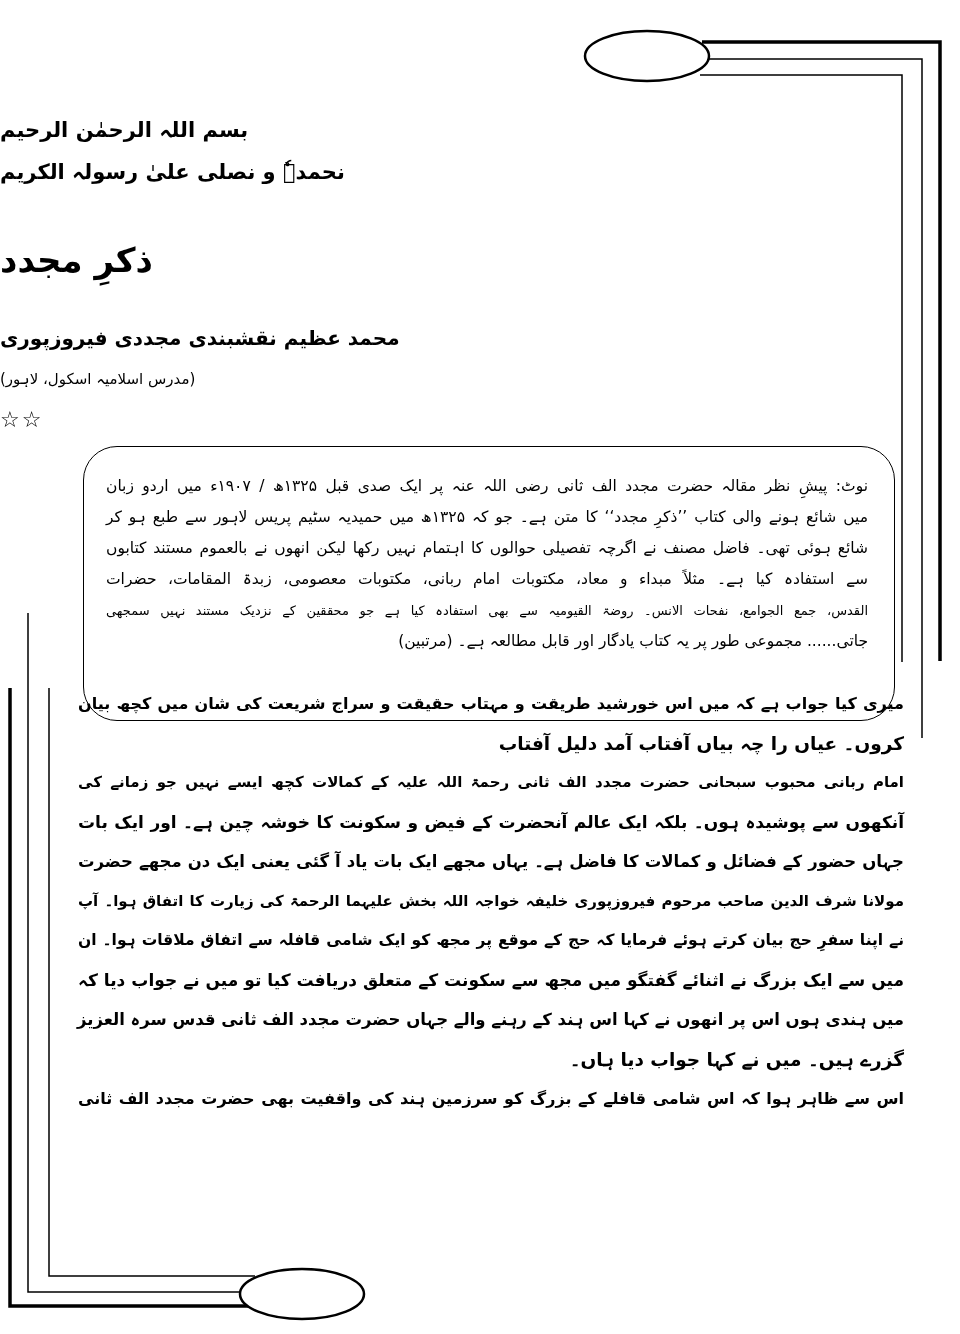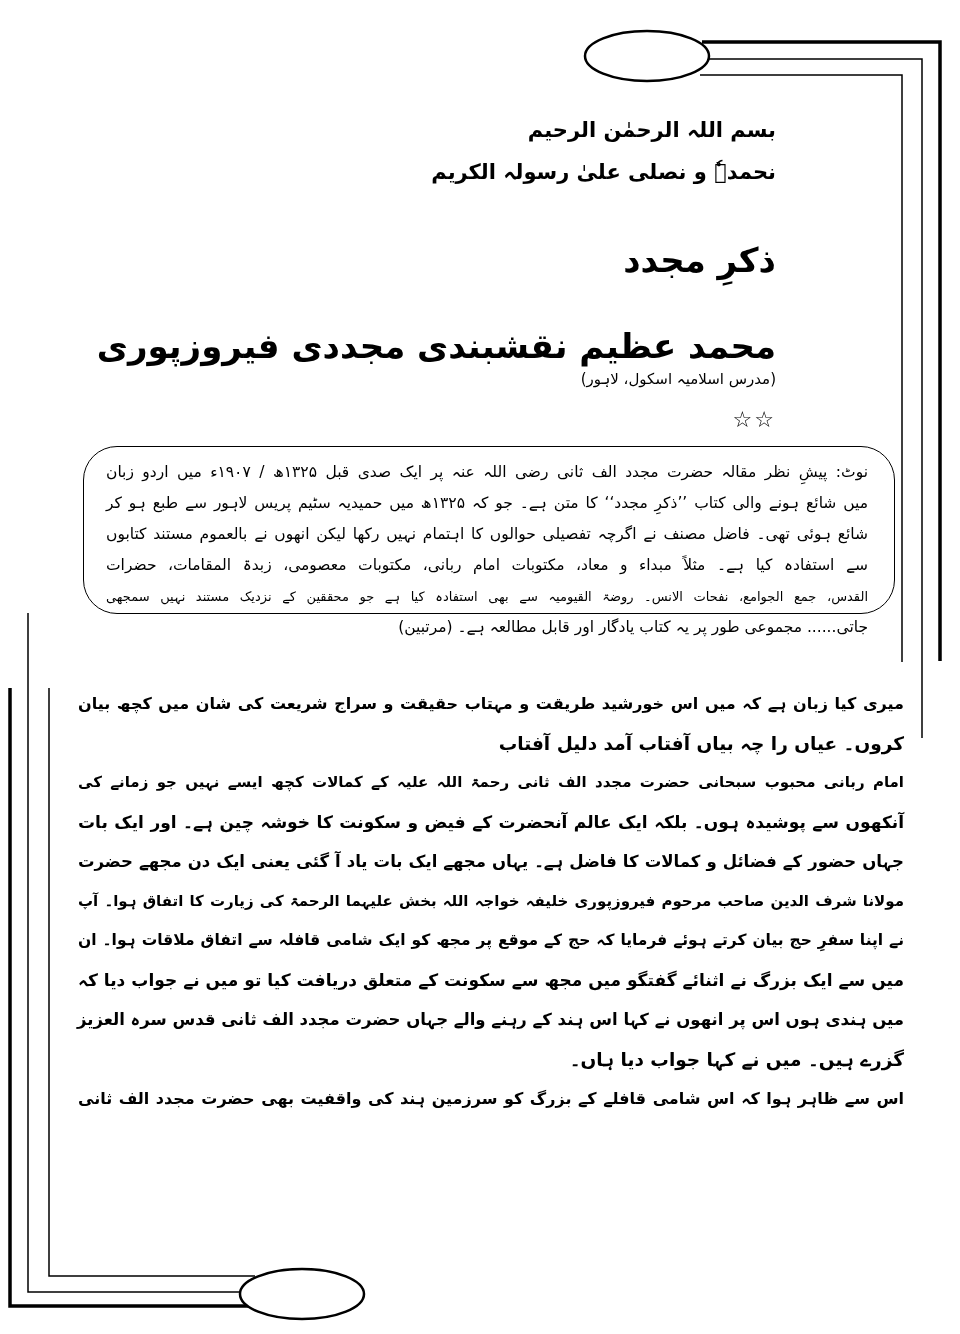--- a/index.html
+++ b/index.html
@@ -1,26 +1,26 @@
 <!DOCTYPE html>
 <html><head>
 <meta charset="utf-8">
 <style>
   html, body { margin: 0; padding: 0; background: #ffffff; }
   body { width: 960px; height: 1334px; position: relative; overflow: hidden; font-family: "DejaVu Sans", sans-serif; color: #000; }
   .border-svg { position: absolute; left: 0; top: 0; width: 960px; height: 1334px; pointer-events: none; }
   .urdu { direction: rtl; unicode-bidi: embed; font-family: "DejaVu Sans", sans-serif; }
-  .center-block { position: absolute; left: 0; width: 776px; text-align: right; }
+  .center-block { position: absolute; left: 0; width: 776px; text-align: left; }
   .bismillah { top: 118px; font-size: 21px; font-weight: bold; }
   .hamd { top: 160px; font-size: 21px; font-weight: bold; }
   .title { top: 240px; font-size: 34px; font-weight: bold; }
-  .author { top: 326px; font-size: 34px; font-weight: bold; }
+  .author { top: 326px; font-size: 20px; font-weight: bold; }
   .affil { top: 370px; font-size: 15px; }
   .stars { top: 407px; font-size: 22px; letter-spacing: 2px; }
-  .note-box { position: absolute; left: 83px; top: 446px; width: 812px; height: 168px; border: 1.5px solid #000; border-radius: 34px; box-sizing: border-box; padding: 10px 26px 6px 22px; }
+  .note-box { position: absolute; left: 83px; top: 446px; width: 812px; height: 275px; border: 1.5px solid #000; border-radius: 34px; box-sizing: border-box; padding: 24px 26px 6px 22px; }
   .note-line { font-size: 15.5px; line-height: 31px; text-align: justify; text-align-last: justify; white-space: nowrap; }
   .note-line.last { text-align-last: right; }
   .body-text { position: absolute; left: 78px; width: 826px; top: 684px; }
   .body-line { font-size: 18.5px; line-height: 39.5px; white-space: nowrap; text-align: justify; text-align-last: justify; font-weight: bold; }
   .body-line.short { text-align-last: right; }
 </style>
 </head>
 <body>
 
 <svg class="border-svg" viewBox="0 0 960 1334" xmlns="http://www.w3.org/2000/svg">
@@ -50,21 +50,21 @@
 <div class="note-box urdu">
   <div class="note-line">نوٹ: پیشِ نظر مقالہ حضرت مجدد الف ثانی رضی اللہ عنہ پر ایک صدی قبل ۱۳۲۵ھ / ۱۹۰۷ء میں اردو زبان</div>
   <div class="note-line">میں شائع ہونے والی کتاب ’’ذکرِ مجدد‘‘ کا متن ہے۔ جو کہ ۱۳۲۵ھ میں حمیدیہ سٹیم پریس لاہور سے طبع ہو کر</div>
   <div class="note-line">شائع ہوئی تھی۔ فاضل مصنف نے اگرچہ تفصیلی حوالوں کا اہتمام نہیں رکھا لیکن انھوں نے بالعموم مستند کتابوں</div>
   <div class="note-line">سے استفادہ کیا ہے۔ مثلاً مبداء و معاد، مکتوبات امام ربانی، مکتوبات معصومی، زبدۃ المقامات، حضرات</div>
   <div class="note-line" style="font-size: 13px;">القدس، جمع الجوامع، نفحات الانس۔ روضۃ القیومیہ سے بھی استفادہ کیا ہے جو محققین کے نزدیک مستند نہیں سمجھی</div>
   <div class="note-line last">جاتی...... مجموعی طور پر یہ کتاب یادگار اور قابل مطالعہ ہے۔ (مرتبین)</div>
 </div>
 
 <div class="body-text urdu">
-  <div class="body-line" style="font-size: 16px;">میری کیا زبان ہے کہ میں اس خورشید طریقت و مہتاب حقیقت و سراج شریعت کی شان میں کچھ بیان</div>
+  <div class="body-line" style="font-size: 16px;">میری کیا جواب ہے کہ میں اس خورشید طریقت و مہتاب حقیقت و سراج شریعت کی شان میں کچھ بیان</div>
   <div class="body-line short">کروں۔ عیاں را چہ بیاں آفتاب آمد دلیل آفتاب</div>
   <div class="body-line" style="font-size: 15px;">امام ربانی محبوب سبحانی حضرت مجدد الف ثانی رحمۃ اللہ علیہ کے کمالات کچھ ایسے نہیں جو زمانے کی</div>
   <div class="body-line" style="font-size: 17px;">آنکھوں سے پوشیدہ ہوں۔ بلکہ ایک عالم آنحضرت کے فیض و سکونت کا خوشہ چین ہے۔ اور ایک بات</div>
   <div class="body-line" style="font-size: 16.5px;">جہاں حضور کے فضائل و کمالات کا فاضل ہے۔ یہاں مجھے ایک بات یاد آ گئی یعنی ایک دن مجھے حضرت</div>
   <div class="body-line" style="font-size: 15px;">مولانا شرف الدین صاحب مرحوم فیروزپوری خلیفہ خواجہ اللہ بخش علیہما الرحمۃ کی زیارت کا اتفاق ہوا۔ آپ</div>
   <div class="body-line" style="font-size: 15.5px;">نے اپنا سفرِ حج بیان کرتے ہوئے فرمایا کہ حج کے موقع پر مجھ کو ایک شامی قافلہ سے اتفاق ملاقات ہوا۔ ان</div>
   <div class="body-line" style="font-size: 17px;">میں سے ایک بزرگ نے اثنائے گفتگو میں مجھ سے سکونت کے متعلق دریافت کیا تو میں نے جواب دیا کہ</div>
   <div class="body-line" style="font-size: 16.5px;">میں ہندی ہوں اس پر انھوں نے کہا اس ہند کے رہنے والے جہاں حضرت مجدد الف ثانی قدس سرہ العزیز</div>
   <div class="body-line short">گزرے ہیں۔ میں نے کہا جواب دیا ہاں۔</div>
   <div class="body-line" style="font-size: 16px;">اس سے ظاہر ہوا کہ اس شامی قافلے کے بزرگ کو سرزمین ہند کی واقفیت بھی حضرت مجدد الف ثانی</div>

